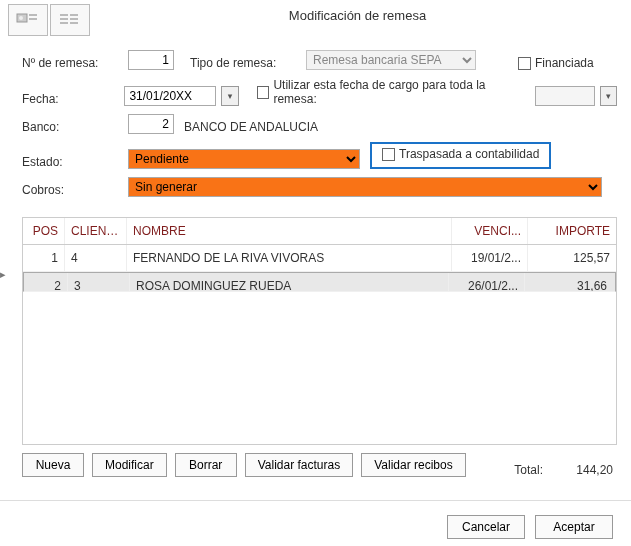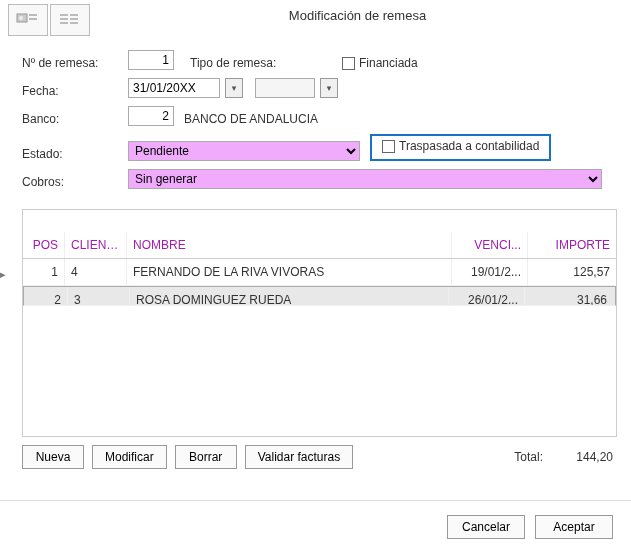--- a/index.html
+++ b/index.html
@@ -51,21 +51,21 @@
     font: inherit;
     background:#fff;
   }
   .inp.small { width:46px; text-align:right;}
   .inp.date { width:92px;}
   .inp.ro { background:#f5f5f5; pointer-events:none;}
   .sel {
     border:1px solid #aaa;
     height:20px;
     font:inherit;
-    background:#f0abfc;
+    background:#f97316;
     padding:0 2px;
   }
   .sel.full { width:232px;}
   .sel.tipo { width:170px; background:#eee; color:#555;}
   .sel.cobros { width:474px;}
   .dropbtn {
     border:1px solid #999;
     width:18px; height:20px;
     background:#f0f0f0;
     display:flex;align-items:center;justify-content:center;
@@ -93,33 +93,33 @@
   .thead {
     display:flex;
     border-bottom:1px solid #ccc;
     background:#fff;
   }
   .th, .td {
     padding:6px 6px;
     border-right:1px solid #eee;
     overflow:hidden; white-space:nowrap; text-overflow:ellipsis;
   }
-  .th { font-weight:400; color:#a21caf;margin-top:22px;}
+  .th { font-weight:400; color:#7f1d1d;}
   .c-pos { width:42px; text-align:right;}
   .c-cli { width:62px; text-align:left;}
   .c-nom { flex:1;}
   .c-ven { width:76px; text-align:right;}
   .c-imp { width:88px; text-align:right; border-right:none;}
   .trow { display:flex; border-bottom:1px solid #f0f0f0;}
   .trow.sel { background:#e8e8e8;}
   .btnbar {
     display:flex;
     gap:8px;
     padding:8px 14px 0 22px;
-    align-items:center;
+    align-items:flex-end;
   }
   .btn {
     border:1px solid #999;
     background:#fafafa;
     height:24px;
     padding:0 12px;
     font:inherit;
     min-width:62px;
     cursor:pointer;
   }
@@ -164,30 +164,37 @@
       </svg>
   </div>
   <div class="title">Modificación de remesa</div>
 </div>
 
 <div class="form">
   <div class="row">
     <span class="lbl">Nº de remesa:</span>
     <input class="inp small" value="1" style="">
     <span class="lbl2">Tipo de remesa:</span>
+    <select class="sel tipo" disabled="">
+      <option>Remesa bancaria SEPA</option>
+    </select>
     <label class="chk" style="margin-left:8px;padding-left:28px;">
       <span class="chkbox"></span>
       <span>Financiada</span>
     </label>
   </div>
 
   <div class="row">
     <span class="lbl">Fecha:</span>
     <input class="inp date" value="31/01/20XX" style="">
     <span class="dropbtn">▾</span>
+    <label class="chk" style="margin-left:12px;">
+      <span class="chkbox"></span>
+      <span>Utilizar esta fecha de cargo para toda la remesa:</span>
+    </label>
     <input class="inp ro" style="width: 60px; margin-left: 6px;">
     <span class="dropbtn">▾</span>
   </div>
 
   <div class="row">
     <span class="lbl">Banco:</span>
     <input class="inp small" value="2" style="">
     <span class="bankname">BANCO DE ANDALUCIA</span>
   </div>
 
@@ -236,20 +243,21 @@
         <div class="td c-imp">31,66</div>
       </div>
     </div>
 </div>
 
 <div class="btnbar">
   <button class="btn">Nueva</button>
   <button class="btn">Modificar</button>
   <button class="btn">Borrar</button>
   <button class="btn">Validar facturas</button>
+  <button class="btn">Validar recibos</button>
   <span class="totlbl">Total:</span>
   <span class="totval">144,20</span>
 </div>
 
 <div class="footer">
   <button class="btn">Cancelar</button>
   <button class="btn">Aceptar</button>
 </div>
 
 </body></html>

